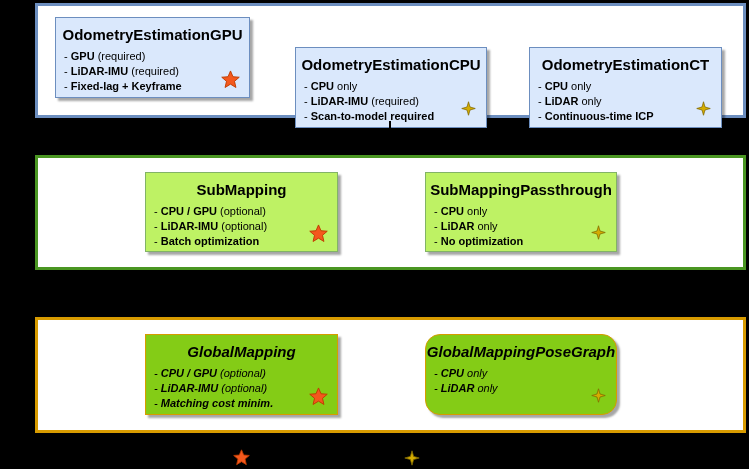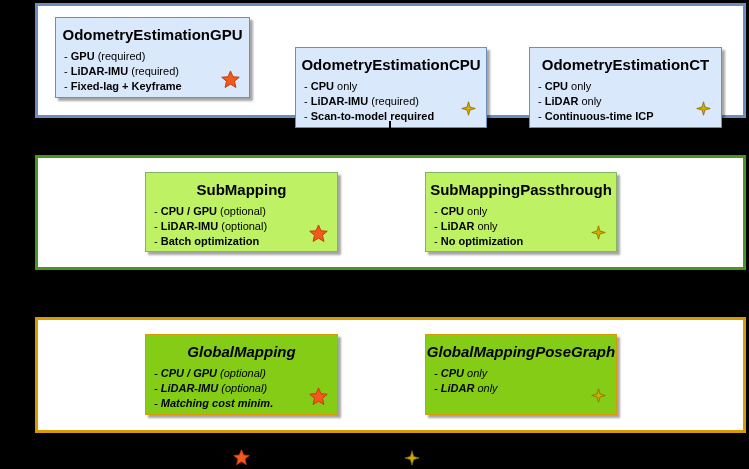--- a/index.html
+++ b/index.html
@@ -30,21 +30,21 @@
   .module.blue   { background:#dae8fc; border:1px solid #6c8ebf; }
   .module.green  { background:#bef264; border:1px solid #82b366; }
   .module.orange { background:#84cc16; border:1px solid #d79b00;font-style:italic; }
 
   #m-gpu     { left:17px;  top:11px; width:195px; height:81px; }
   #m-cpu     { left:257px; top:11px; width:192px; height:81px;margin-top:30px; }
   #m-ct      { left:491px; top:11px; width:193px; height:81px;margin-top:30px; }
   #m-sub     { left:107px; top:14px; width:193px; height:80px; }
   #m-subpass { left:387px; top:14px; width:192px; height:80px; }
   #m-glb     { left:107px; top:14px; width:193px; height:81px; }
-  #m-glbpg   { left:387px; top:14px; width:192px; height:81px; }
+  #m-glbpg   { left:387px; top:14px; width:192px; height:81px;border-radius:15px; }
 
   .module-title {
     text-align:center;
     font-weight:bold;
     font-size:15px;
     white-space:nowrap;
   }
   .module-lines {
     margin:6px 0 0 8px;
     font-size:11px;

